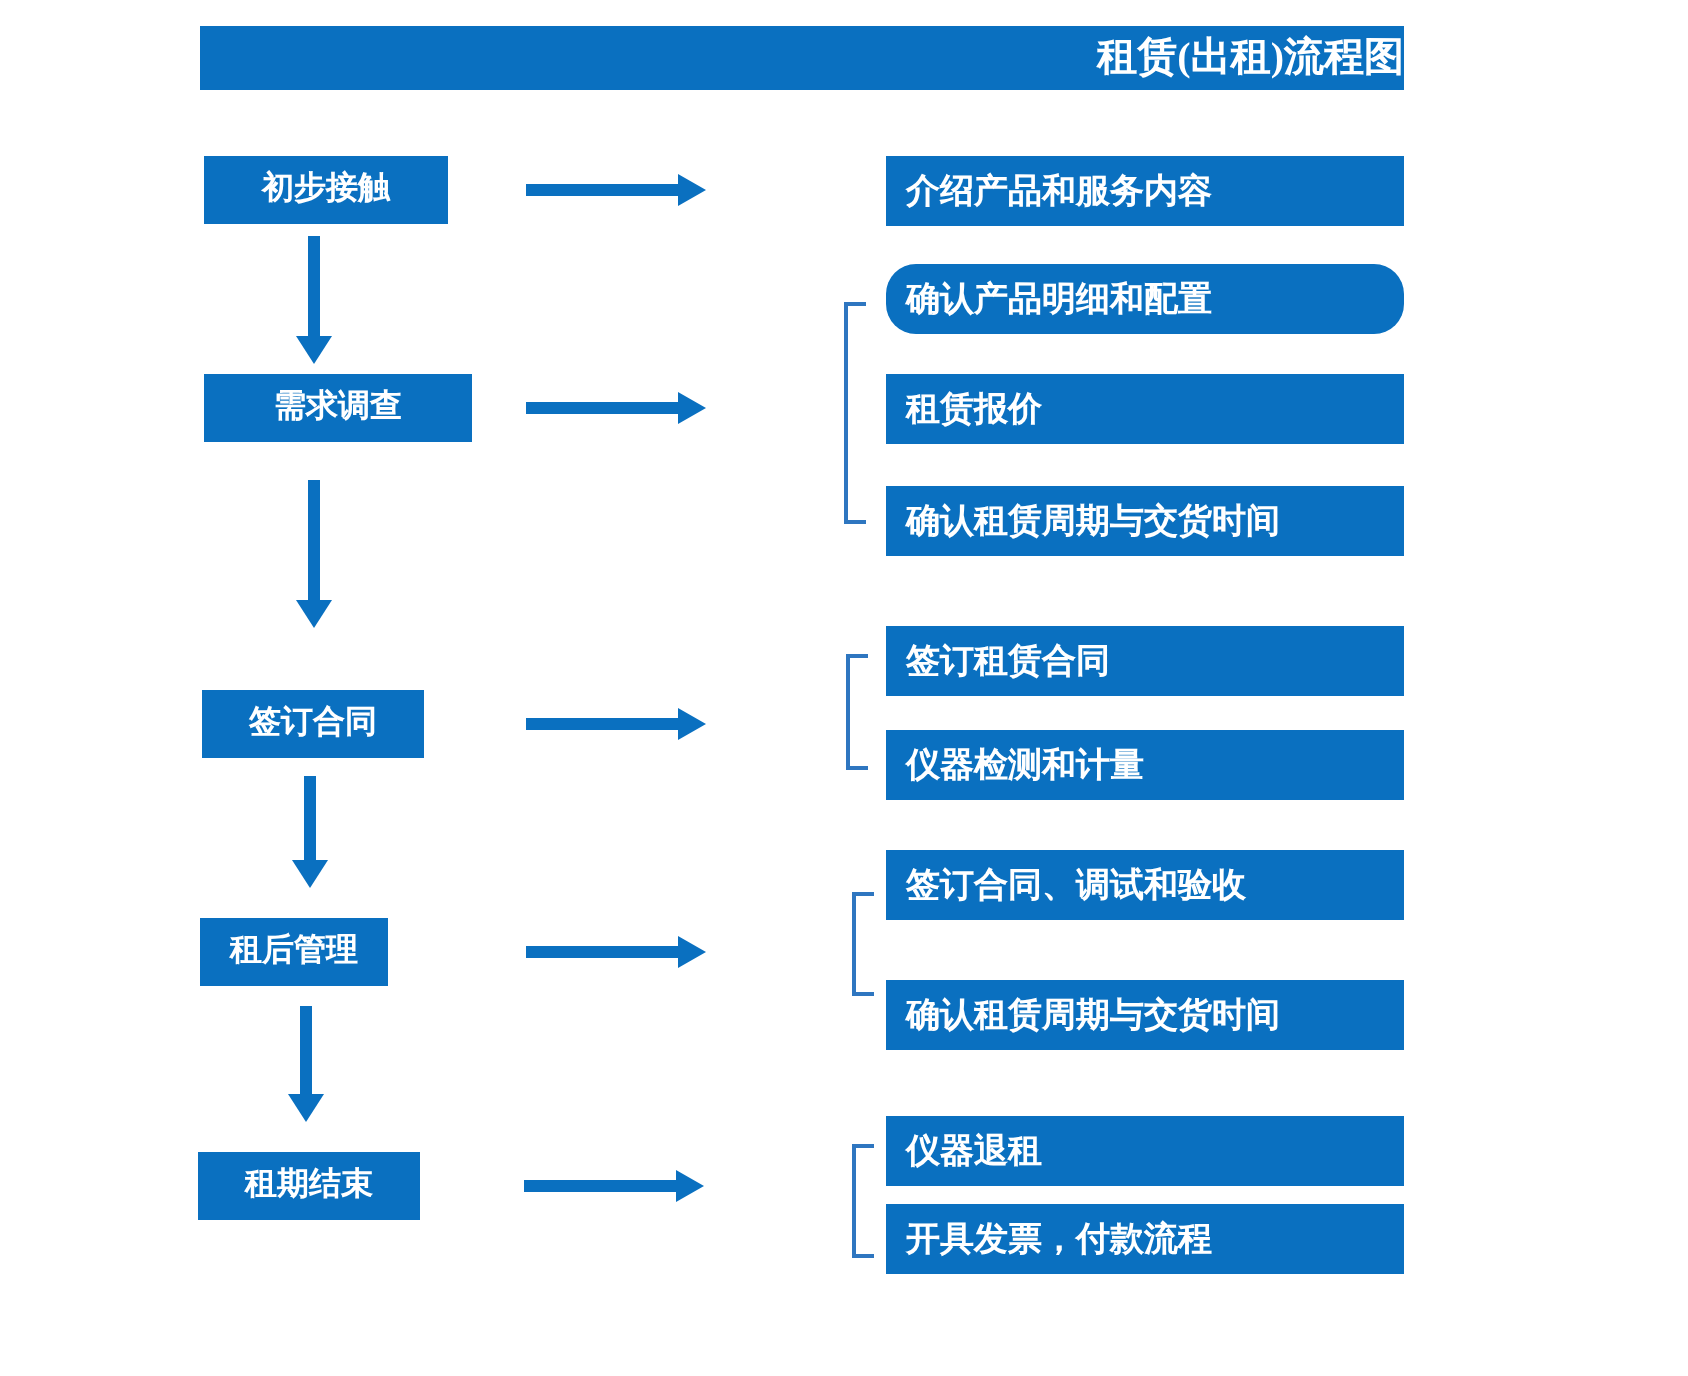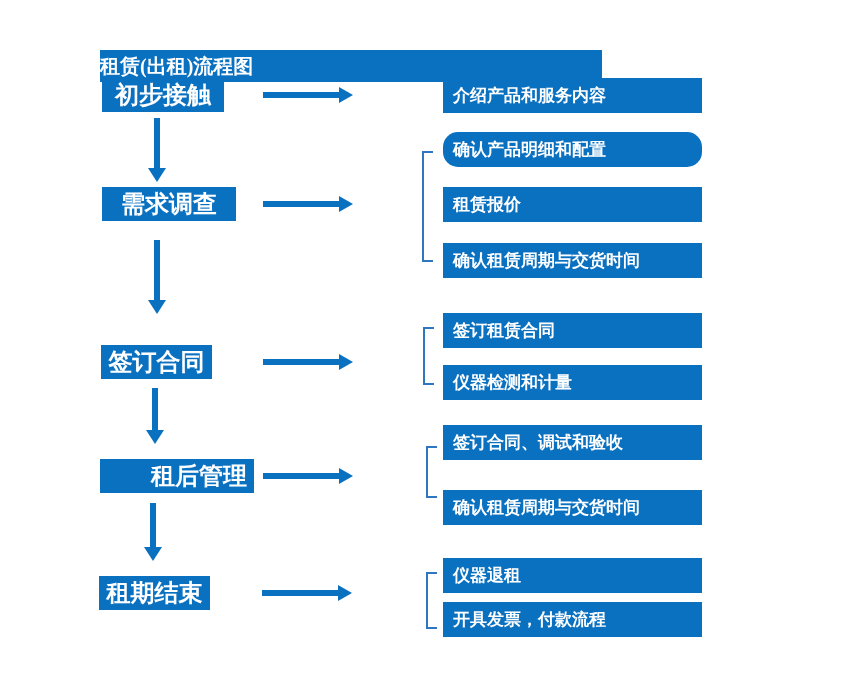--- a/index.html
+++ b/index.html
@@ -21,30 +21,30 @@
   }
   .box {
     position: absolute;
     background: var(--blue);
     color: #ffffff;
     font-weight: bold;
     white-space: nowrap;
     overflow: hidden;
   }
   .title-banner {
-    left: 100px; top: 13px; width: 502px; height: 32px;
-    line-height: 32px; text-align: left; font-size: 20px; margin-top: 37px;
+    left: 100px; top: 13px; width: 602px; height: 32px;
+    line-height: 32px; text-align: right; font-size: 20px;
   }
   .step {
-    height: 34px; line-height: 34px; text-align: center; font-size: 24px;
+    height: 34px; line-height: 34px; text-align: center; font-size: 16px;
   }
   .s1 { left: 102px; top: 78px;  width: 122px; }
   .s2 { left: 102px; top: 187px; width: 134px; }
   .s3 { left: 101px; top: 345px; width: 111px; }
-  .s4 { left: 100px; top: 459px; width: 110px; padding-left: 44px; }
+  .s4 { left: 100px; top: 459px; width: 94px; }
   .s5 { left: 99px;  top: 576px; width: 111px; }
   .detail {
     left: 443px; width: 259px; height: 35px;
     line-height: 35px; padding-left: 10px; font-size: 17px;
     box-sizing: border-box;
   }
   .r1  { top: 78px;  }
   .r2  { top: 132px; border-radius: 15px; }
   .r3  { top: 187px; }
   .r4  { top: 243px; }

